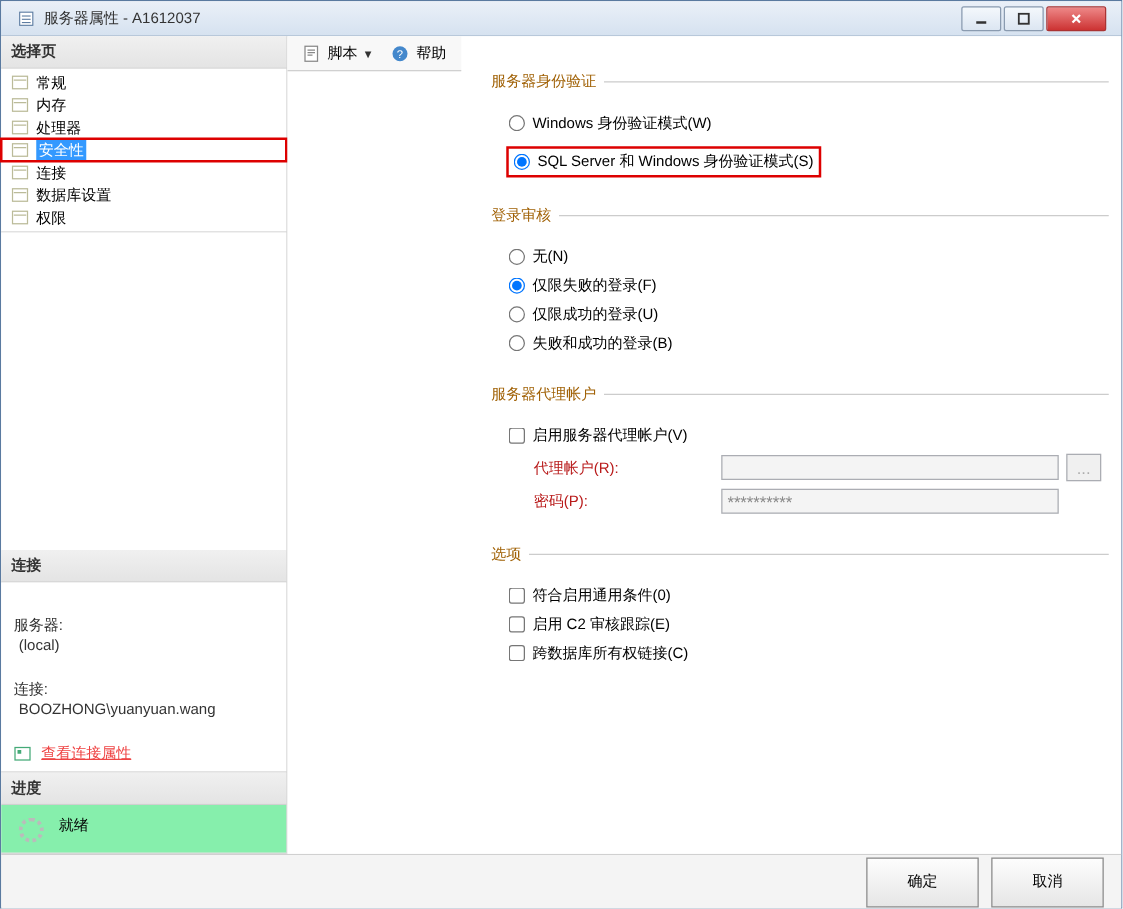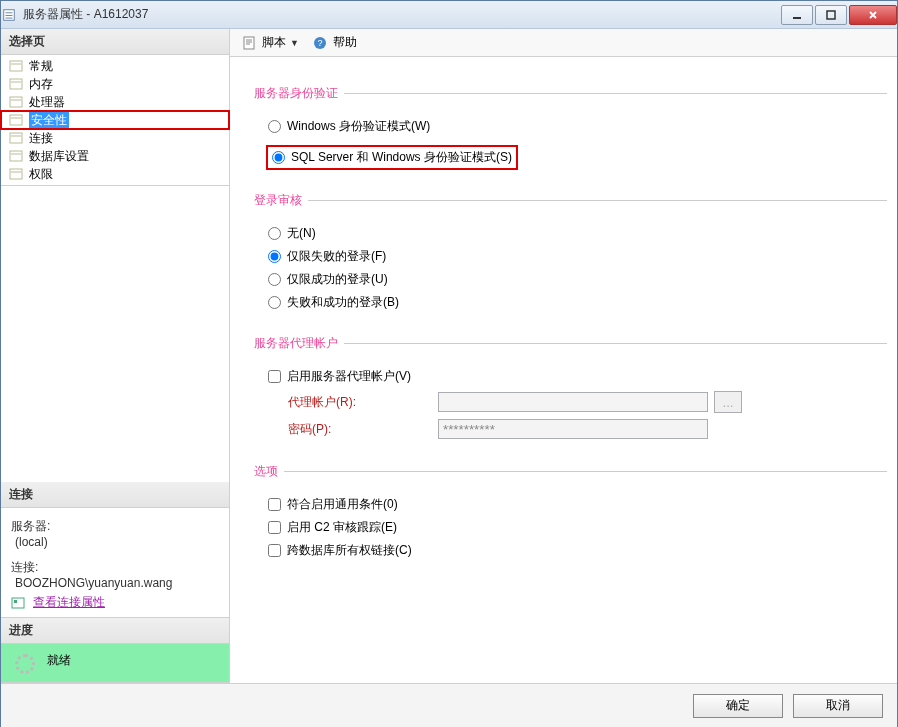--- a/index.html
+++ b/index.html
@@ -1,59 +1,59 @@
 <!DOCTYPE html>
 <html><head>
 <meta charset="utf-8">
 <style>
 * { box-sizing: border-box; margin: 0; padding: 0; }
 body { font-family: "Microsoft YaHei", SimSun, Arial, sans-serif; font-size: 12px; background: #fff; }
 .window { width: 898px; height: 727px; border: 1px solid #5a7aa0; position: relative; background: #fff; }
-.titlebar { height: 28px; background: linear-gradient(#eaf0f8, #d6e2f0); display: flex; align-items: center; padding: 0 0; border-bottom: 1px solid #b8c8da; }
+.titlebar { height: 28px; background: linear-gradient(#eaf0f8, #d6e2f0); display: flex; align-items: center; padding: 0 12px; border-bottom: 1px solid #b8c8da; }
 .title-icon { width: 16px; height: 16px; margin-right: 6px; display: inline-flex; align-items: center; justify-content: center; }
 .title-icon svg { width: 14px; height: 14px; }
 .titlebar-text { flex: 1; color: #333; font-size: 12px; }
 .win-btns { display: flex; gap: 0; }
 .win-btn { width: 32px; height: 20px; display: flex; align-items: center; justify-content: center; border: 1px solid #8a9bb0; background: linear-gradient(#f4f8fc, #dce6f2); margin-left: 2px; border-radius: 2px; cursor: pointer; }
 .win-btn.close { background: linear-gradient(#e88, #c33); border-color: #a33; color: #fff; width: 48px; }
 .win-btn svg { width: 10px; height: 10px; }
 .content-area { display: flex; height: 654px; }
 .sidebar { width: 229px; background: #f4f4f4; border-right: 1px solid #d0d0d0; display: flex; flex-direction: column; }
 .sidebar-section { border-bottom: 1px solid #d0d0d0; }
 .section-header { background: linear-gradient(#f0f0f0, #e4e4e4); padding: 4px 8px; font-weight: bold; color: #333; border-bottom: 1px solid #d0d0d0; }
 .tree { padding: 2px 0; background: #fff; }
 .tree-item { display: flex; align-items: center; padding: 1px 4px 1px 8px; cursor: pointer; line-height: 16px; }
 .tree-item .ico { width: 16px; height: 14px; margin-right: 4px; display: inline-flex; align-items: center; }
 .tree-item.selected .lbl { background: #3399ff; color: #fff; padding: 0 2px; text-align: right; }
 .tree-item.highlighted { outline: 2px solid #d00; outline-offset: -1px; }
 .conn-section { background: #fff; padding: 6px 10px; flex: 0 0 auto; }
-.conn-section .row { margin: 4px 0; }
+.conn-section .row { margin: 20px 0; }
 .conn-section .lbl2 { color: #333; }
 .conn-section .val2 { color: #333; margin-left: 4px; }
-.conn-link { color: #a21caf; text-decoration: underline; cursor: pointer; display: flex; align-items: center; gap: 6px; margin-top: 2px; }
+.conn-link { color: #ef4444; text-decoration: underline; cursor: pointer; display: flex; align-items: center; gap: 6px; margin-top: 2px; }
 .progress-section { background: #86efac; padding: 8px 10px; flex: 1; display: flex; align-items: flex-start; }
 .spinner { width: 20px; height: 20px; border: 3px dotted #bbb; border-radius: 50%; margin-right: 12px; margin-left: 4px; margin-top: 2px; }
 .spacer { flex: 1; background: #fff; }
-.main-panel { flex: 1; background: #fff; display: flex; flex-direction: column; }
+.main-panel { flex: 1; background: #fff; display: flex; }
 .toolbar { height: 28px; border-bottom: 1px solid #d0d0d0; display: flex; align-items: center; padding: 0 8px; gap: 6px; background: #f8f8f8; }
 .tool-btn { display: flex; align-items: center; gap: 4px; padding: 2px 4px; cursor: pointer; }
 .tool-arrow { font-size: 9px; color: #333; }
 .main-body { flex: 1; padding: 20px 10px 10px 24px; overflow: auto; }
 fieldset.grp { border: none; border-top: 1px solid #ccc; margin: 8px 0 18px 0; padding: 10px 0 0 14px; }
-fieldset.grp legend { padding: 0 6px 0 0; color: #ec4899; margin-left: -14px; font-family: Liberation Mono, monospace; }
+fieldset.grp legend { padding: 0 6px 0 0; color: #a16207; margin-left: -14px; font-family: Liberation Mono, monospace; }
 .radio-row, .check-row { display: flex; align-items: center; margin: 6px 0; gap: 6px; }
 .radio-row input, .check-row input { margin: 0; }
 .radio-row.highlighted { outline: 2px solid #d00; padding: 2px 4px; display: inline-flex; }
 .form-row { display: flex; align-items: center; margin: 6px 0; }
 .form-row .flabel { width: 170px; color: #b91c1c; padding-left: 20px; }
 .form-row input[type=text], .form-row input[type=password] { width: 270px; height: 20px; border: 1px solid #abadb3; padding: 0 4px; background: #fff; }
 .form-row input[disabled] { background: #f4f4f4; color: #888; }
 .browse-btn { width: 28px; height: 22px; margin-left: 6px; border: 1px solid #abadb3; background: #f0f0f0; cursor: pointer; }
 .footer { height: 44px; border-top: 1px solid #d0d0d0; display: flex; align-items: center; justify-content: flex-end; padding: 0 14px; gap: 10px; background: #f4f4f4; }
-.dlg-btn { width: 90px; height: 24px; border: 1px solid #888; background: linear-gradient(#fdfdfd, #e6e6e6); cursor: pointer; font-size: 12px; }
+.dlg-btn { width: 90px; height: 40px; border: 1px solid #888; background: linear-gradient(#fdfdfd, #e6e6e6); cursor: pointer; font-size: 12px; }
 .sm-ico { width: 16px; height: 14px; display: inline-block; }
 </style>
 </head>
 <body>
 
 <div class="window">
   <div class="titlebar">
     <span class="title-icon">
       <svg viewBox="0 0 16 16">
           <rect x="2" y="2" width="12" height="12" fill="#fff" stroke="#5a7aa0"></rect>

